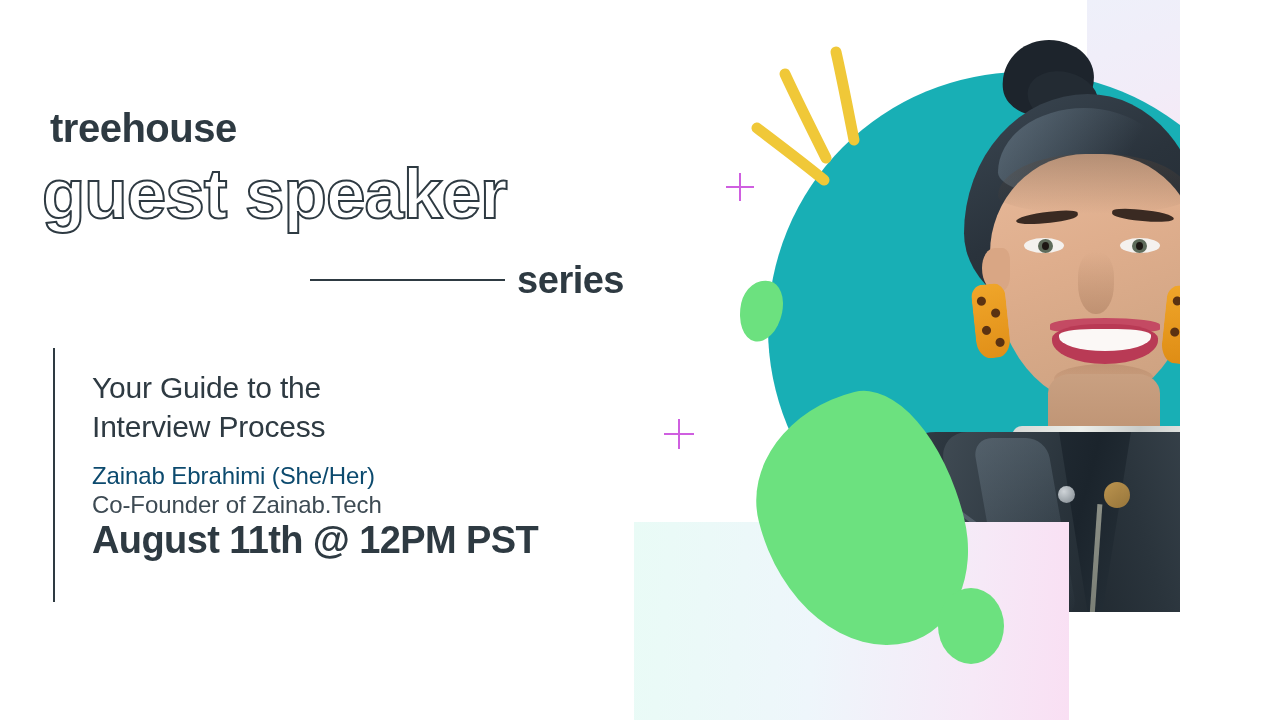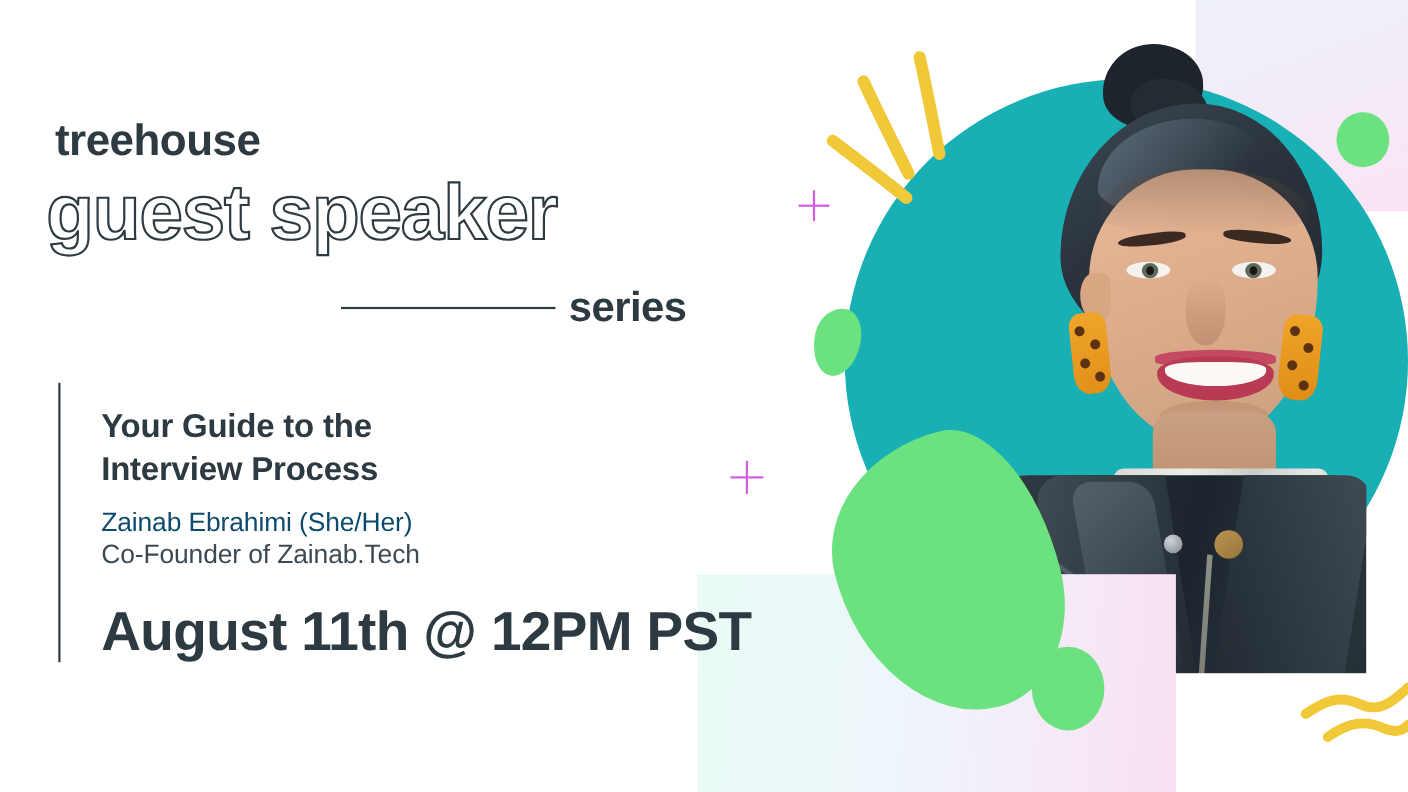--- a/index.html
+++ b/index.html
@@ -4,21 +4,21 @@
 <title>Treehouse Guest Speaker Series</title>
 <style>
   * { margin:0; padding:0; box-sizing:border-box; }
   html,body { width:1280px; height:720px; overflow:hidden; }
   body {
     font-family:"Liberation Sans", sans-serif;
     background:#ffffff;
     position:relative;
   }
 
-  .stage { position:absolute; inset:0; width:1280px; height:720px; background:#fff; overflow:hidden; }
+  .stage { position:absolute; inset:0; width:1180px; height:720px; background:#fff; overflow:hidden; }
 
   
   .panel-bl {
     position:absolute; left:634px; top:522px; width:435px; height:198px;
     background:linear-gradient(95deg,#e9fbf6 0%, #eef6fb 42%, #f6e9f7 78%, #f9dff3 100%);
   }
   .panel-tr {
     position:absolute; left:1087px; top:0px; width:193px; height:192px;
     background:linear-gradient(160deg,#eef0fa 0%, #f2ecf8 45%, #fbe4f3 100%);
   }
@@ -278,36 +278,36 @@
     font-size:38px; font-weight:700; color:#2e3a42; letter-spacing:-0.5px; line-height:1;
   }
 
   .vrule {
     position:absolute; left:53px; top:348px; width:2px; height:254px;
     background:#2e3a42;
   }
 
   .talk-title {
     position:absolute; left:92px; top:368px; width:480px;
-    font-size:30px; font-weight:700; line-height:1.3;
+    font-size:30px; font-weight:400; line-height:1.3;
     color:#2e3a42; letter-spacing:-0.2px;
   }
   .speaker-name {
     position:absolute; left:92px; top:460px;
     font-size:24px; font-weight:400; color:#0c4a6e; line-height:1.32;
     letter-spacing:-0.1px;
   }
   .speaker-role {
     position:absolute; left:92px; top:489px;
     font-size:24px; font-weight:400; color:#3d4a53; line-height:1.32;
     letter-spacing:-0.1px;
   }
   .datetime {
-    position:absolute; left:92px; top:544px;
-    font-size:50px; font-weight:700; color:#2e3a42; letter-spacing:-0.6px;
+    position:absolute; left:92px; top:518px;
+    font-size:38px; font-weight:700; color:#2e3a42; letter-spacing:-0.6px;
     line-height:1.2; white-space:nowrap;
   }
 </style>
 </head>
 <body>
 
 <div class="stage">
 
   <div class="panel-bl"></div>
   <div class="panel-tr"></div>

